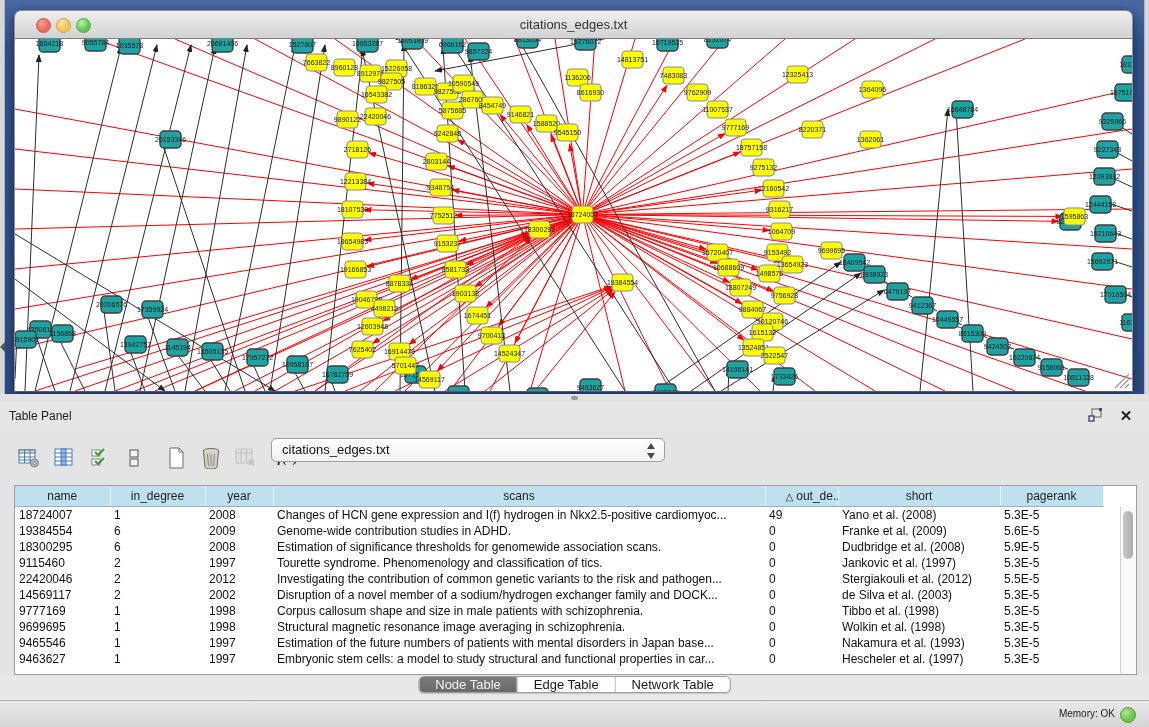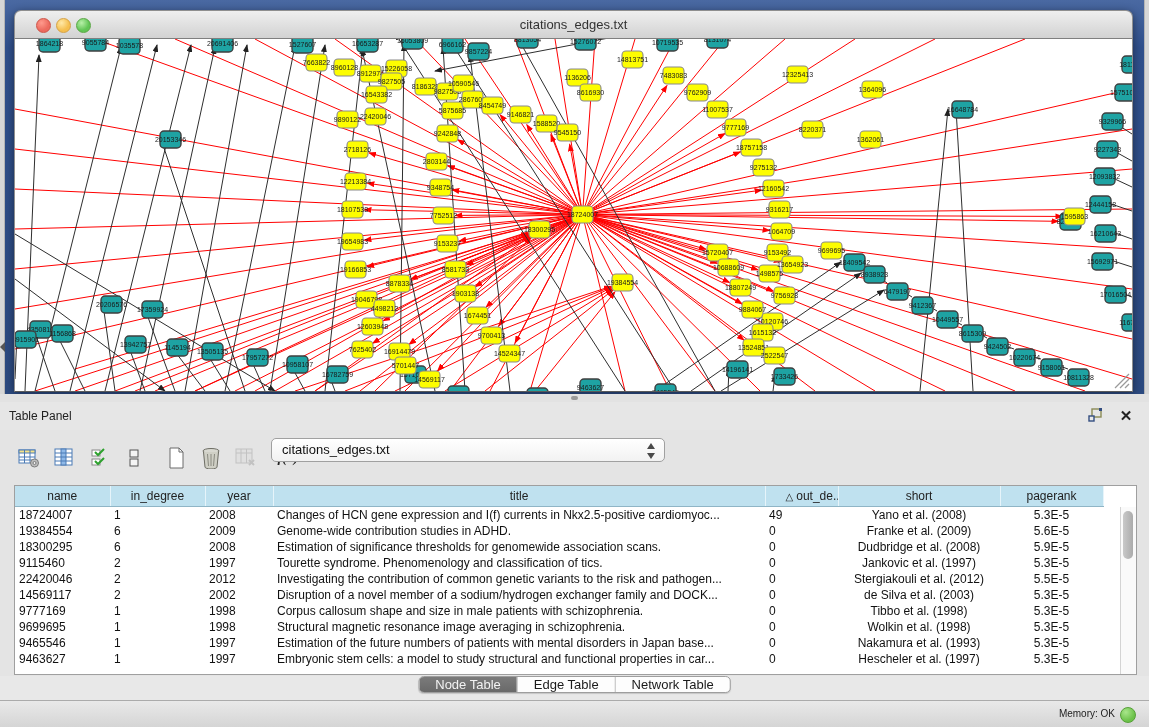--- a/index.html
+++ b/index.html
@@ -42,21 +42,21 @@
   .dropdown{position:absolute;left:271px;top:8px;width:394px;height:24px;background:linear-gradient(#ffffff,#f2f2f2);border:1px solid #a0a0a0;border-radius:5px;font-size:13px;color:#111;text-align:left;padding:0 24px 0 10px;line-height:22px;}
   .dropdown .stepper{position:absolute;right:8px;top:3px;width:9px;height:18px;color:#444;}
   .dropdown .stepper .up{position:absolute;top:1px;left:0;width:0;height:0;border-left:4.5px solid transparent;border-right:4.5px solid transparent;border-bottom:6px solid #4a4a4a;}
   .dropdown .stepper .dn{position:absolute;bottom:1px;left:0;width:0;height:0;border-left:4.5px solid transparent;border-right:4.5px solid transparent;border-top:6px solid #4a4a4a;}
 
   
   .table-wrap{position:absolute;left:14px;top:55px;width:1121px;height:188px;background:#fff;border:1px solid #9f9f9f;overflow:hidden;}
   table.data{border-collapse:collapse;table-layout:fixed;font-size:12px;color:#111;width:1088px;}
   table.data th{background:#bfe1ef;border-right:1px solid #e6f4fa;border-bottom:1px solid #8fb5c6;font-weight:normal;font-size:12px;color:#222;height:20px;padding:0 20px;text-align:center;overflow:hidden;white-space:nowrap;}
   table.data td{height:16px;padding:0 4px;overflow:hidden;white-space:nowrap;text-overflow:ellipsis;}
-  table.data td.al{text-align:left;} table.data td.ac{text-align:center;margin-top:19px;}
+  table.data td.al{text-align:left;} table.data td.ac{text-align:left;margin-top:19px;}
   .sort-tri{display:inline-block;font-size:10px;margin-right:3px;color:#222;}
   .vscroll{position:absolute;right:0;top:21px;bottom:0;width:15px;background:#fafafa;border-left:1px solid #d4d4d4;}
   .vscroll .thumb{position:absolute;left:2px;top:4px;width:10px;height:48px;border-radius:6px;background:linear-gradient(90deg,#c9c9c9,#ababab);}
 
   
   .tabs-row{position:absolute;left:0;top:676px;width:1149px;height:24px;}
   .seg{position:absolute;left:50%;transform:translateX(-50%);top:0;display:flex;border:1px solid #9e9e9e;border-radius:5px;overflow:hidden;background:#fdfdfd;box-shadow:0 1px 1px rgba(0,0,0,.15);}
   .seg button{border:none;background:transparent;font-size:13px;color:#1a1a1a;padding:0 16px;border-right:1px solid #bdbdbd;line-height:15px;}
   .seg button:last-child{border-right:none;}
   .seg button.active{background:linear-gradient(#7b7b7b,#696969);color:#f3f3f3;}
@@ -627,32 +627,32 @@
             <col style="width: 492px;">
             <col style="width: 73px;">
             <col style="width: 162px;">
             <col style="width: 103px;">
           </colgroup>
         <thead>
             <tr id="thead-row">
               <th>name</th>
               <th>in_degree</th>
               <th>year</th>
-              <th>title</th>
+              <th>scans</th>
               <th><span class="sort-tri">△</span>out_de...</th>
               <th>short</th>
               <th>pagerank</th>
             </tr>
           </thead>
         <tbody id="tbody">
             <tr>
               <td class="al">18724007</td>
               <td class="al">1</td>
               <td class="al">2008</td>
-              <td class="al">Changes of HCN gene expression and I(f) currents in Nkx2.5-positive cardiomyoc...</td>
+              <td class="al">Changes of HCN gene expression and I(f) hydrogen in Nkx2.5-positive cardiomyoc...</td>
               <td class="al">49</td>
               <td class="ac">Yano et al. (2008)</td>
               <td class="ac">5.3E-5</td>
             </tr>
             <tr>
               <td class="al">19384554</td>
               <td class="al">6</td>
               <td class="al">2009</td>
               <td class="al">Genome-wide contribution studies in ADHD.</td>
               <td class="al">0</td>

